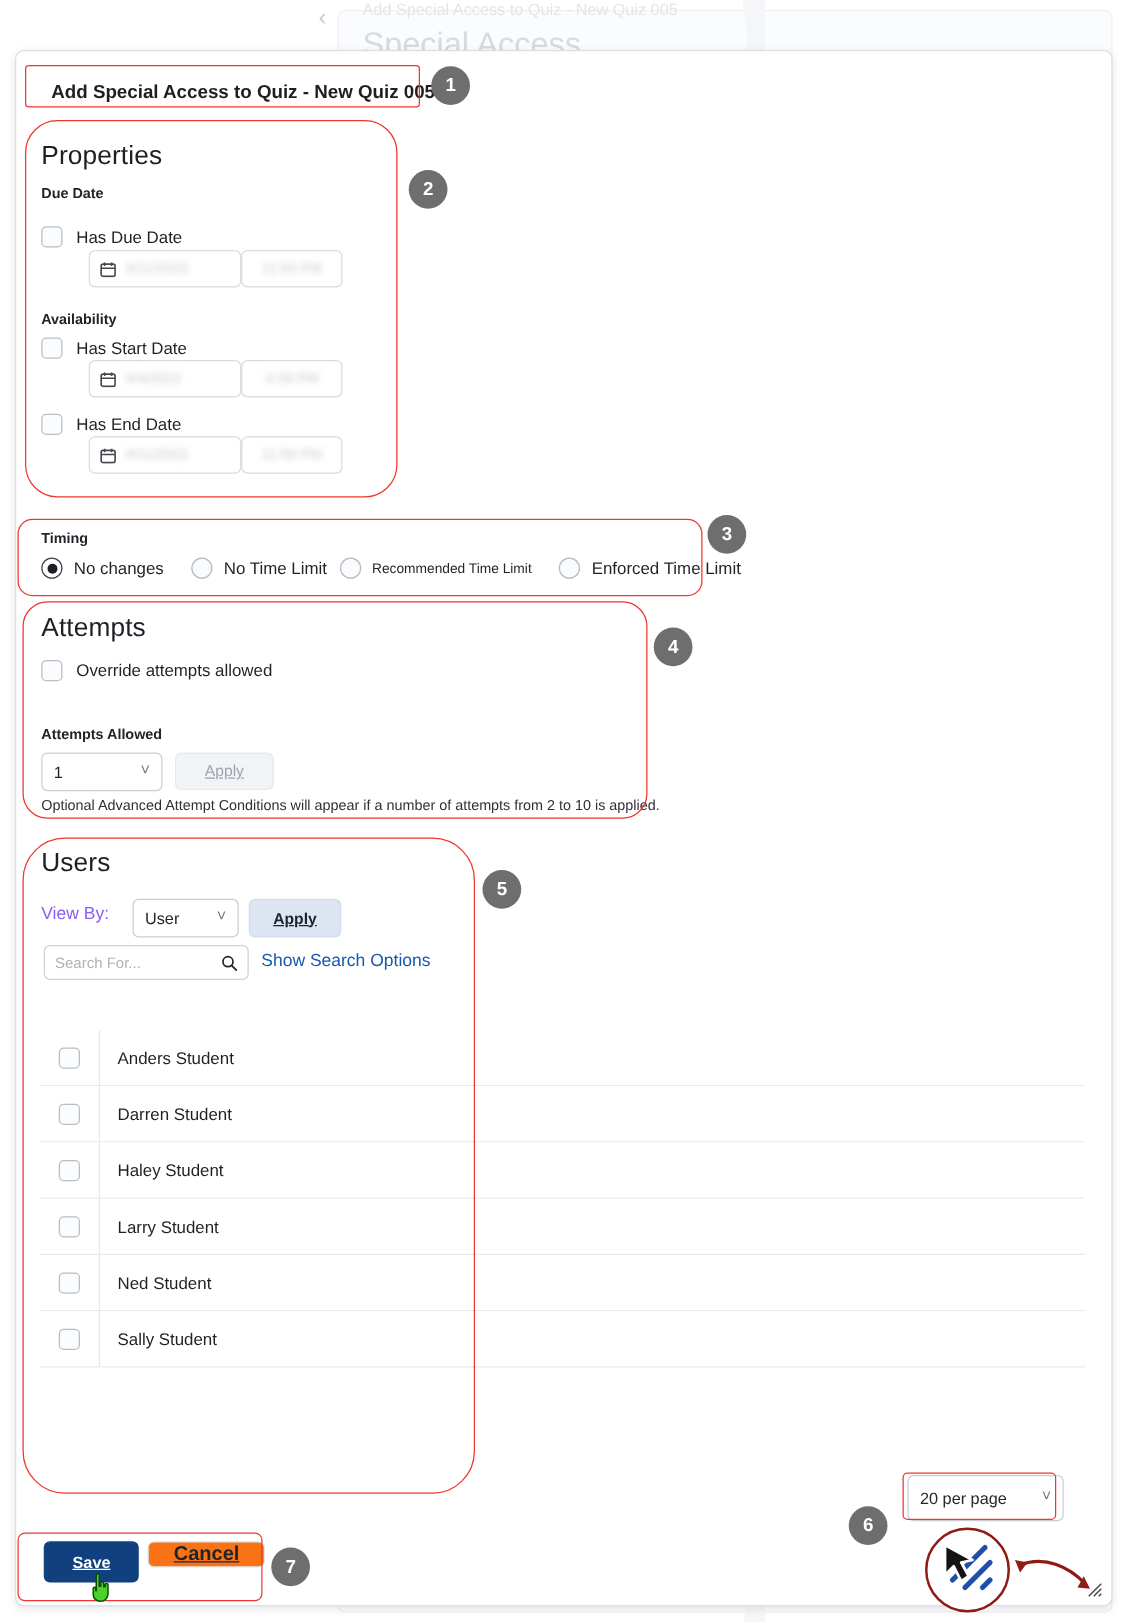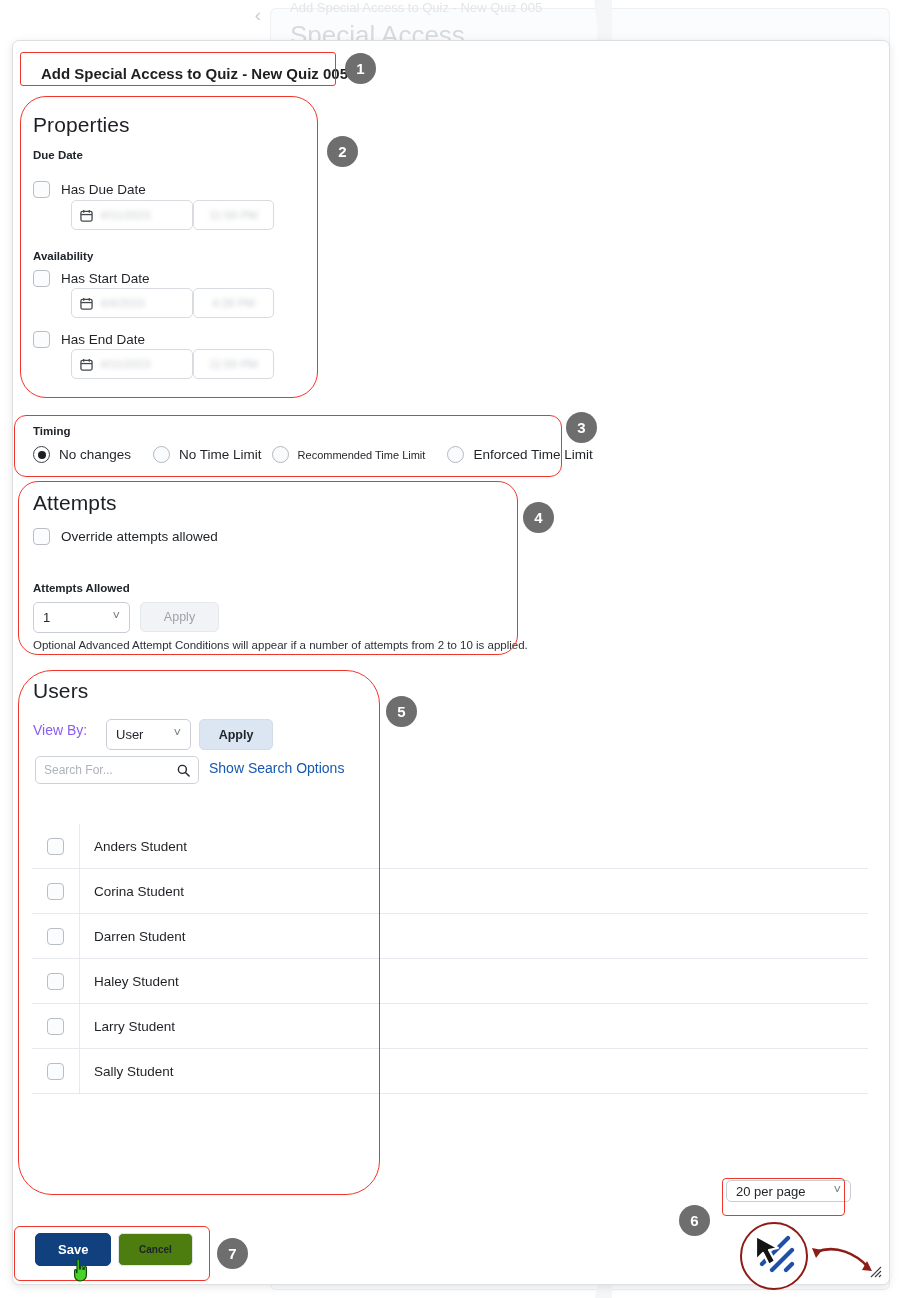--- a/index.html
+++ b/index.html
@@ -91,30 +91,30 @@
     width: 17px; height: 17px; border-radius: 50%;
     border: 1px solid #b4b8bf; background: #fafbfc;
     display: inline-flex; align-items: center; justify-content: center;
   }
   .radio-outer.on { border-color: #3c4148; background:#fff; }
   .radio-dot { width: 8px; height: 8px; border-radius: 50%; background: #1d2023; }
 
   .btn {
     border: 1px solid #d3d7dd; border-radius: 5px; background: #eef1f6;
     font-size: 12.5px; color: #343a40; height: 30px; padding: 0 16px;
-    font-family: "Liberation Sans", sans-serif; cursor: pointer;
+    font-family: "Liberation Sans", sans-serif; cursor: pointer; text-decoration: underline;
   }
   .btn.ghost { background:#f1f3f7; color:#9da3ab; border-color:#e5e8ec; }
   .btn.primary {
     background: #10417e; border: 1px solid #10417e; color: #ffffff;
     font-weight: bold; font-size: 13px; height: 33px; padding: 0 22px; border-radius: 5px;
   }
   .btn.secondary {
-    background: #4d7c0f; border: 1px solid #e0e5ec; color: #20242a;
-    font-weight: bold; font-size: 10px; height: 33px; padding: 0 20px; border-radius: 5px;
+    background: #f97316; border: 1px solid #e0e5ec; color: #20242a;
+    font-weight: bold; font-size: 16px; height: 21px; padding: 0 20px; border-radius: 5px;
   }
 
   .sel {
     height: 31px; border: 1px solid #c9ced5; border-radius: 5px; background: #fff;
     display: flex; align-items: center; justify-content: space-between;
     padding: 0 9px; font-size: 13px; color: #23272c;
   }
   .sel .cv { font-size: 13px; color: #777c83; transform: translateY(-2px); }
 
   
@@ -298,21 +298,21 @@
 
     <div class="searchbox" style="left:22px; top:715px; width:164px;">
       <span class="ph">Search For...</span>
       <svg width="13" height="13" viewBox="0 0 14 14">
         <circle cx="5.8" cy="5.8" r="4.3" fill="none" stroke="#23262b" stroke-width="1.5"></circle>
         <path d="M9.1 9.1 L13 13" stroke="#23262b" stroke-width="1.6" stroke-linecap="round"></path>
       </svg>
     </div>
     <a class="link" style="position:absolute; left:196px; top:719px; text-decoration:none;">Show Search Options</a>
 
-    <div class="sel" style="position:absolute; left:713px; top:1139px; width:125px; height:22px;">
+    <div class="sel" style="position:absolute; left:713px; top:1139px; width:125px; height:37px;">
       <span>20 per page</span>
       <span class="cv">˅</span>
     </div>
 
     <button class="btn primary" style="position:absolute; left:22px; top:1192px;">Save</button>
     <button class="btn secondary" style="position:absolute; left:105px; top:1192px;">Cancel</button>
 
     <svg class="resize-grip" viewBox="0 0 12 12">
       <path d="M11 1 L1 11 M11 5 L5 11 M11 9 L9 11" stroke="#3a3d42" stroke-width="1.1"></path>
     </svg>
@@ -323,39 +323,39 @@
     <div class="trow">
       <div class="tcb">
         <span class="cb"></span>
         </div>
       <div class="tname">Anders Student</div>
     </div>
     <div class="trow">
       <div class="tcb">
         <span class="cb"></span>
         </div>
-      <div class="tname">Corina Student</div>
-    </div>
-    <div class="trow">
-      <div class="tcb">
-        <span class="cb"></span>
-        </div>
       <div class="tname">Darren Student</div>
     </div>
     <div class="trow">
       <div class="tcb">
         <span class="cb"></span>
         </div>
       <div class="tname">Haley Student</div>
     </div>
     <div class="trow">
       <div class="tcb">
         <span class="cb"></span>
         </div>
       <div class="tname">Larry Student</div>
+    </div>
+    <div class="trow">
+      <div class="tcb">
+        <span class="cb"></span>
+        </div>
+      <div class="tname">Ned Student</div>
     </div>
     <div class="trow">
       <div class="tcb">
         <span class="cb"></span>
         </div>
       <div class="tname">Sally Student</div>
     </div>
   </div>
 
   <div class="anno" style="left:20px; top:52px; width:316px; height:34px; border-radius:3px;"></div>

